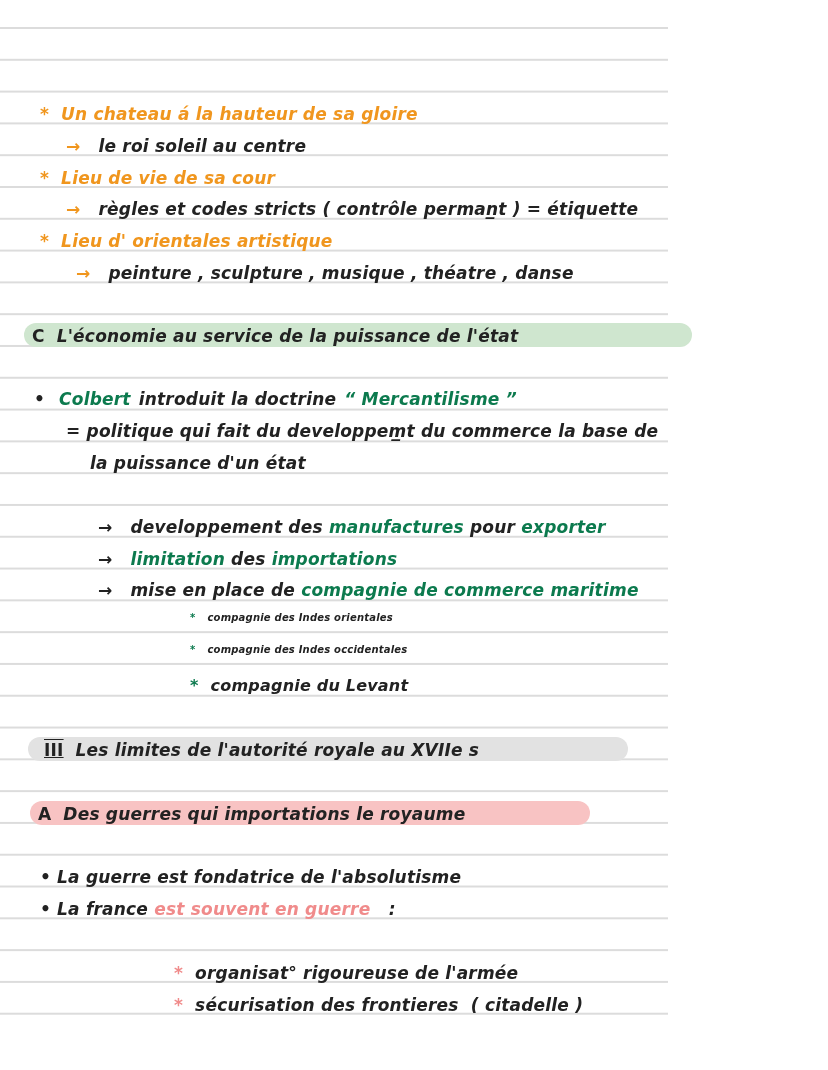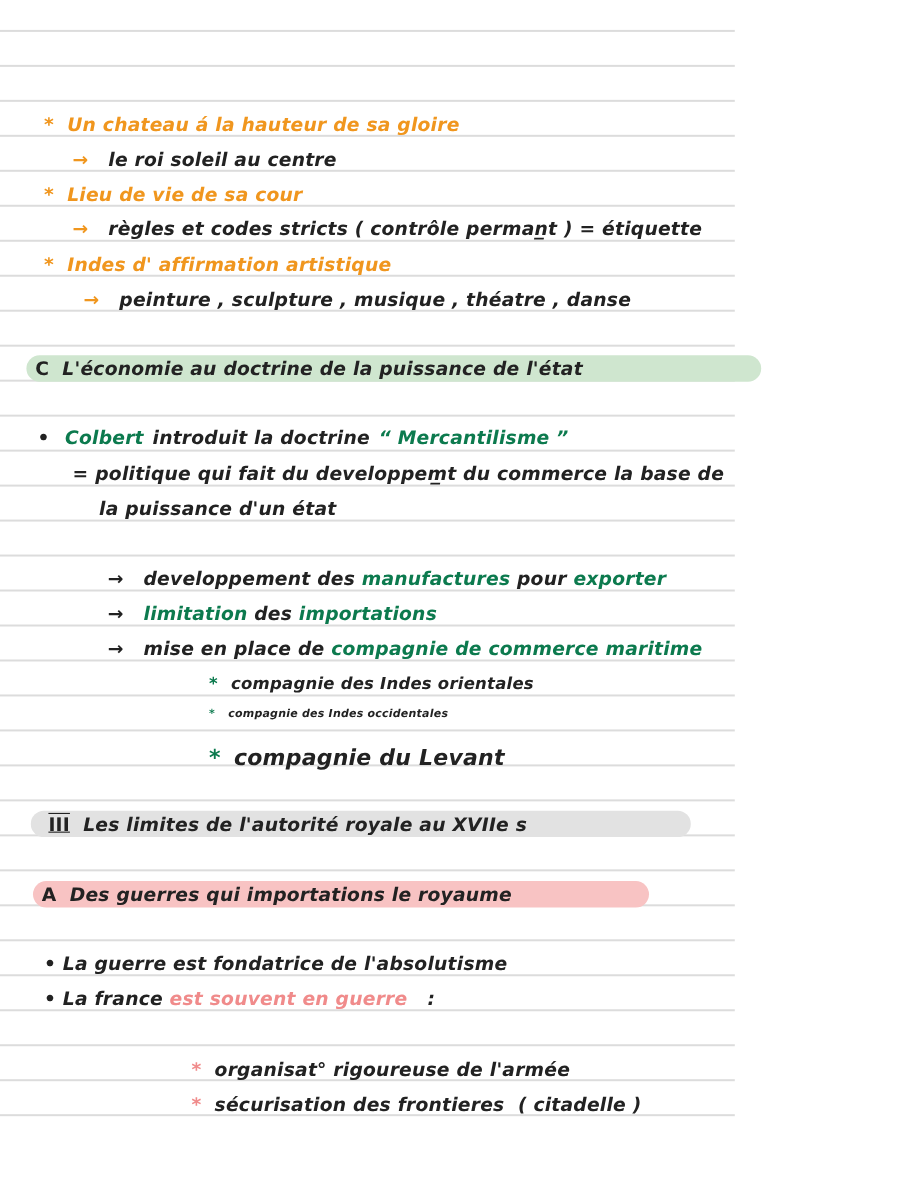--- a/index.html
+++ b/index.html
@@ -40,29 +40,29 @@
   <div class="line" style="top:136px;left:66px;">
     <span class="arrow orange">→</span><span>le roi soleil au centre</span>
   </div>
   <div class="line" style="top:168px;left:40px;text-align:right;">
     <span class="star orange">*</span><span class="orange">Lieu de vie de sa cour</span>
   </div>
   <div class="line" style="top:199px;left:66px;">
     <span class="arrow orange">→</span><span>règles et codes stricts ( contrôle perman̲t ) = étiquette</span>
   </div>
   <div class="line" style="top:231px;left:40px;">
-    <span class="star orange">*</span><span class="orange">Indes d' affirmation artistique</span>
+    <span class="star orange">*</span><span class="orange">Lieu d' orientales artistique</span>
   </div>
   <div class="line" style="top:263px;left:76px;">
     <span class="arrow orange">→</span><span>peinture , sculpture , musique , théatre , danse</span>
   </div>
 
   <div class="hl hl-green" style="left:24px;top:323px;width:668px;"></div>
   <div class="line" style="top:326px;left:32px;">
-    <span style="font-style:normal;margin-right:12px;">C</span><span>L'économie au doctrine de la puissance de l'état</span>
+    <span style="font-style:normal;margin-right:12px;">C</span><span>L'économie au service de la puissance de l'état</span>
   </div>
 
   <div class="line" style="top:389px;left:34px;">
     <span class="bullet">•</span><span class="green">Colbert</span><span class="sp">introduit la doctrine</span><span class="green sp">“ Mercantilisme ”</span>
   </div>
   <div class="line" style="top:421px;left:66px;">
     <span>= politique qui fait du developpem̲t du commerce la base de</span>
   </div>
   <div class="line" style="top:453px;left:90px;">
     <span>la puissance d'un état</span>
@@ -71,27 +71,27 @@
   <div class="line" style="top:517px;left:98px;">
     <span class="arrow">→</span><span style="white-space:pre;">developpement des </span><span class="green">manufactures</span><span style="white-space:pre;text-align:right;"> pour </span><span class="green">exporter</span>
   </div>
   <div class="line" style="top:549px;left:98px;">
     <span class="arrow">→</span><span class="green">limitation</span><span style="white-space:pre;"> des </span><span class="green">importations</span>
   </div>
   <div class="line" style="top:580px;left:98px;">
     <span class="arrow">→</span><span style="white-space:pre;">mise en place de </span><span class="green">compagnie de commerce maritime</span>
   </div>
 
-  <div class="line" style="top:612px;left:190px;font-size:15px;">
+  <div class="line" style="top:612px;left:190px;font-size:10px;">
     <span class="star green">*</span><span>compagnie des Indes orientales</span>
   </div>
   <div class="line" style="top:644px;left:190px;font-size:10px;">
     <span class="star green">*</span><span>compagnie des Indes occidentales</span>
   </div>
-  <div class="line" style="top:676px;left:190px;font-size:20px;">
+  <div class="line" style="top:676px;left:190px;font-size:16px;">
     <span class="star green">*</span><span>compagnie du Levant</span>
   </div>
 
   <div class="hl hl-grey" style="left:28px;top:737px;width:600px;"></div>
   <div class="line" style="top:740px;left:44px;">
     <span style="font-style:normal;text-decoration:underline overline;margin-right:12px;">III</span><span>Les limites de l'autorité royale au XVIIe s</span>
   </div>
 
   <div class="hl hl-pink" style="left:30px;top:801px;width:560px;"></div>
   <div class="line" style="top:804px;left:38px;">

